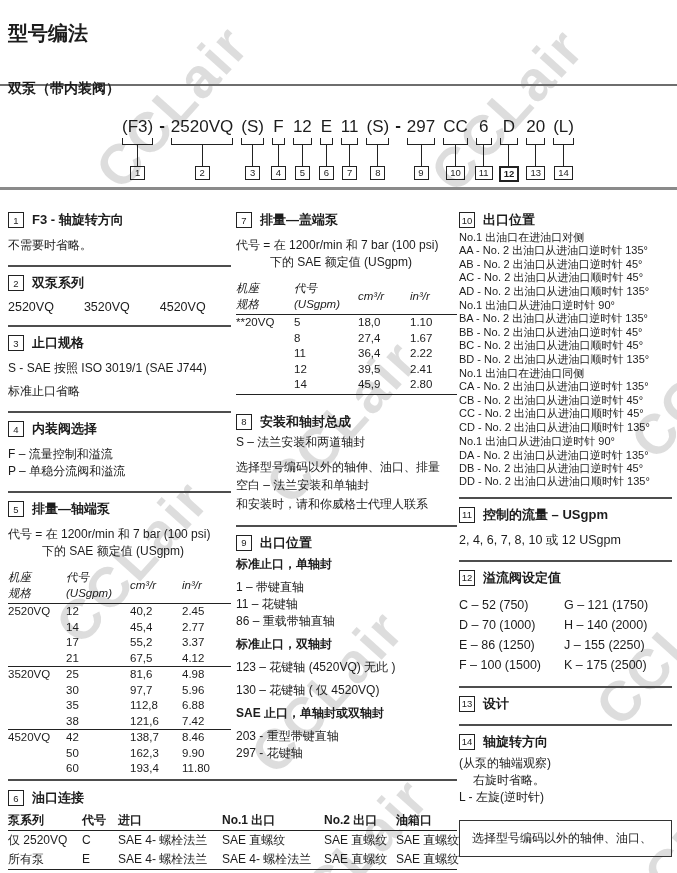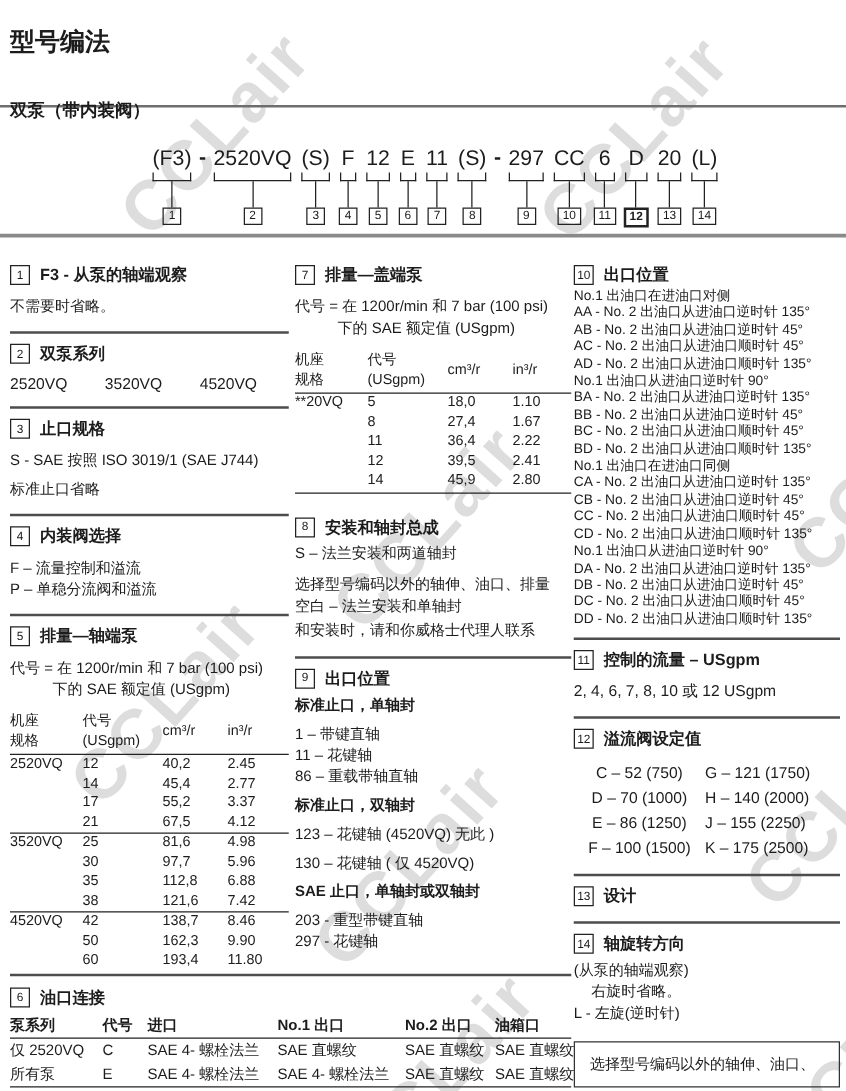--- a/index.html
+++ b/index.html
@@ -38,40 +38,40 @@
   .numbox{display:inline-flex;align-items:center;justify-content:center;flex:0 0 auto;
           width:14px;height:14px;border:1px solid #222;font-size:9.5px;font-weight:normal;margin-right:8px;}
   .tline{font-size:12px;line-height:17px;white-space:nowrap;}
   .tline.indent{padding-left:14px;}
   .tline.gap{margin-top:6px;}
   .bold{font-weight:bold;}
   .ital{}
   .series-row{display:flex;font-size:12.5px;gap:30px;}
   
   .dtab{font-size:11.5px;margin-top:10px;}
-  .dhead{display:flex;border-bottom:1.5px solid #222;padding-bottom:2px;}
+  .dhead{display:flex;border-bottom:1.5px solid #222;padding-bottom:2px;font-style:italic;}
   .dhead .c,.drow .c{line-height:15.5px;}
   .c1{width:58px;}.c2{width:64px;}.c3{width:52px;}.c4{width:44px;}
   .drow{display:flex;}
   .drow.gstart{border-top:1.5px solid #222;}
   .dtab .tend{border-top:1.5px solid #222;margin-top:1px;}
   .hbot{display:flex;align-items:center;}
   
   .sec6{position:absolute;left:8px;top:779px;width:449px;}
   .ptab{font-size:12px;}
   .prow{display:flex;line-height:19px;white-space:nowrap;}
   .prow.phead{border-bottom:1.5px solid #222;}
   .pc1{width:74px;}.pc2{width:36px;}.pc3{width:104px;}.pc4{width:102px;}.pc5{width:72px;}.pc6{width:60px;}
   .ptab .tend{border-top:1.5px solid #222;}
   
   .xline{font-size:11px;line-height:13.4px;white-space:nowrap;}
   .xhead{margin-top:1px;}
   
   .relief{display:flex;font-size:12.5px;line-height:20px;}
-  .relief .rc1{width:105px;text-align:center;}
+  .relief .rc1{width:105px;}
   
   .note-box{border:1.5px solid #333;margin-top:14px;padding:8px 6px 8px 12px;
             font-size:12px;line-height:19px;}
 </style>
 </head>
 <body>
 
 <div class="page">
 
   <div class="wm-layer">
@@ -182,21 +182,21 @@
       </div>
     </div>
 
     <div class="rule-mid"></div>
 
     <div class="col col-left">
 
       <div class="sec">
         <div class="sec-title">
           <span class="numbox">1</span>
-          <span>F3 - 从泵的轴端观察</span>
+          <span>F3 - 轴旋转方向</span>
         </div>
         <div class="tline">不需要时省略。</div>
       </div>
       <div class="div-rule"></div>
 
       <div class="sec">
         <div class="sec-title">
           <span class="numbox">2</span>
           <span>双泵系列</span>
         </div>
@@ -420,21 +420,20 @@
         <div class="xline">BC - No. 2 出油口从进油口顺时针 45°</div>
         <div class="xline">BD - No. 2 出油口从进油口顺时针 135°</div>
         <div class="xline xhead">No.1 出油口在进油口同侧</div>
         <div class="xline">CA - No. 2 出油口从进油口逆时针 135°</div>
         <div class="xline">CB - No. 2 出油口从进油口逆时针 45°</div>
         <div class="xline">CC - No. 2 出油口从进油口顺时针 45°</div>
         <div class="xline">CD - No. 2 出油口从进油口顺时针 135°</div>
         <div class="xline xhead">No.1 出油口从进油口逆时针 90°</div>
         <div class="xline">DA - No. 2 出油口从进油口逆时针 135°</div>
         <div class="xline">DB - No. 2 出油口从进油口逆时针 45°</div>
-        <div class="xline">DC - No. 2 出油口从进油口顺时针 45°</div>
         <div class="xline">DD - No. 2 出油口从进油口顺时针 135°</div>
       </div>
       <div class="div-rule"></div>
 
       <div class="sec">
         <div class="sec-title">
           <span class="numbox">11</span>
           <span>控制的流量 – USgpm</span>
         </div>
         <div class="tline" style="font-size:12.5px;">2, 4, 6, 7, 8, 10 或 12 USgpm</div>

